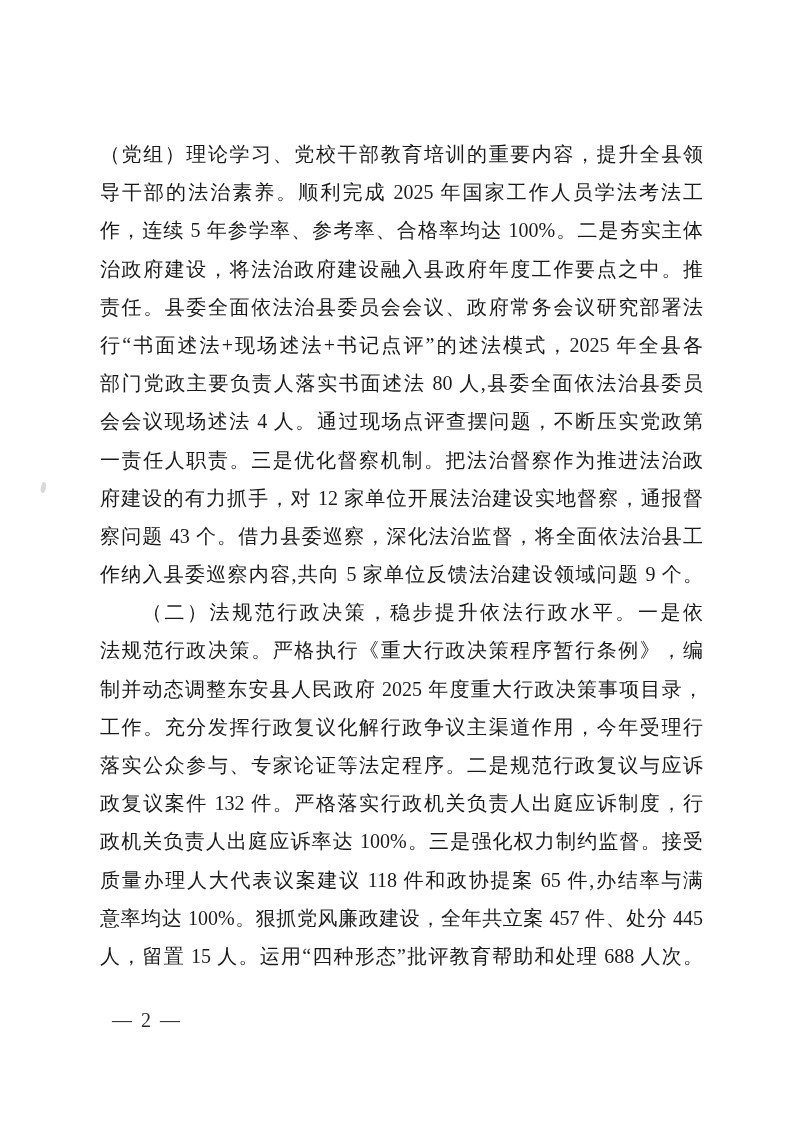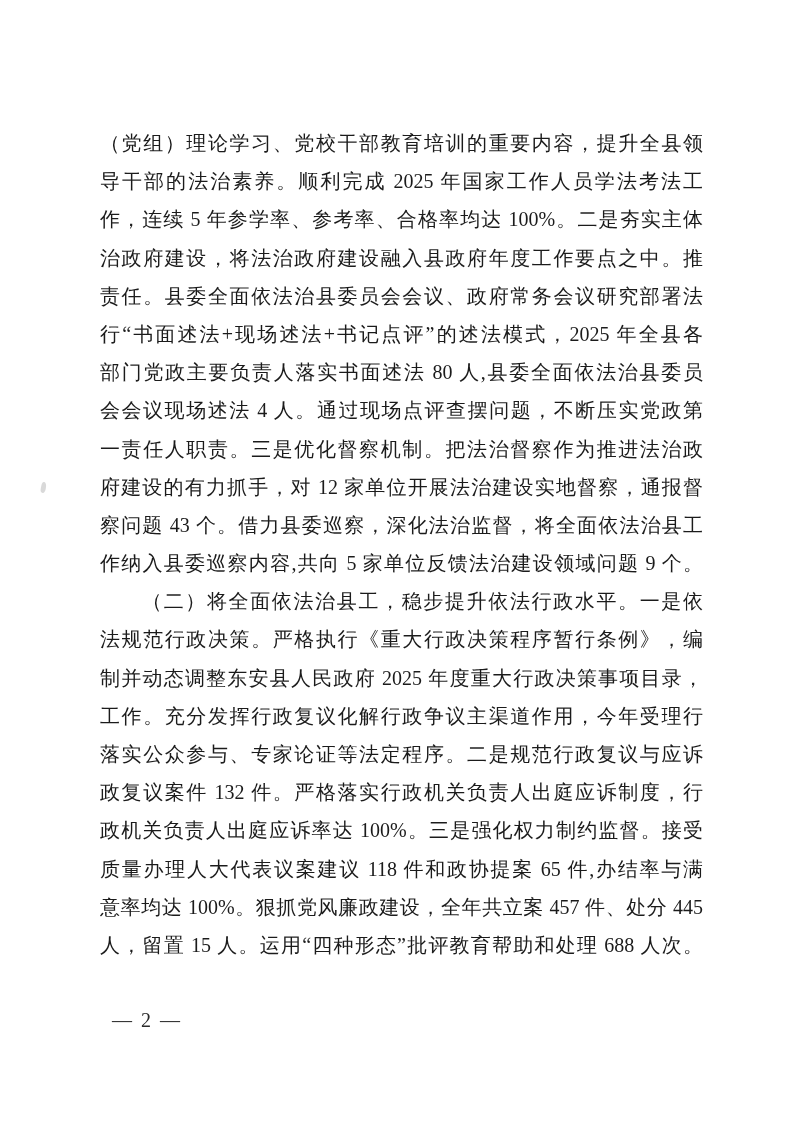--- a/index.html
+++ b/index.html
@@ -12,21 +12,21 @@
     width: 793px;
     height: 1122px;
     background: #ffffff;
     overflow: hidden;
     font-family: "Liberation Serif", "DejaVu Serif", serif;
     color: #1b1b1b;
   }
   .text-block {
     position: absolute;
     left: 100px;
-    top: 124px;
+    top: 135px;
     width: 603px;
   }
   .line {
     box-sizing: border-box;
     width: 100%;
     height: 38.2px;
     line-height: 38.2px;
     font-size: 20px;
     text-align: justify;
     text-align-last: justify;
@@ -72,21 +72,21 @@
       <div class="line">作，连续 5 年参学率、参考率、合格率均达 100%。二是夯实主体</div>
       <div class="line">治政府建设，将法治政府建设融入县政府年度工作要点之中。推</div>
       <div class="line">责任。县委全面依法治县委员会会议、政府常务会议研究部署法</div>
       <div class="line">行“书面述法+现场述法+书记点评”的述法模式，2025 年全县各</div>
       <div class="line">部门党政主要负责人落实书面述法 80 人,县委全面依法治县委员</div>
       <div class="line">会会议现场述法 4 人。通过现场点评查摆问题，不断压实党政第</div>
       <div class="line">一责任人职责。三是优化督察机制。把法治督察作为推进法治政</div>
       <div class="line">府建设的有力抓手，对 12 家单位开展法治建设实地督察，通报督</div>
       <div class="line">察问题 43 个。借力县委巡察，深化法治监督，将全面依法治县工</div>
       <div class="line">作纳入县委巡察内容,共向 5 家单位反馈法治建设领域问题 9 个。</div>
-      <div class="line indent">（二）将全面依法治县工，稳步提升依法行政水平。一是依</div>
+      <div class="line indent">（二）法规范行政决策，稳步提升依法行政水平。一是依</div>
       <div class="line">法规范行政决策。严格执行《重大行政决策程序暂行条例》，编</div>
       <div class="line">制并动态调整东安县人民政府 2025 年度重大行政决策事项目录，</div>
       <div class="line">工作。充分发挥行政复议化解行政争议主渠道作用，今年受理行</div>
       <div class="line">落实公众参与、专家论证等法定程序。二是规范行政复议与应诉</div>
       <div class="line">政复议案件 132 件。严格落实行政机关负责人出庭应诉制度，行</div>
       <div class="line">政机关负责人出庭应诉率达 100%。三是强化权力制约监督。接受</div>
       <div class="line">质量办理人大代表议案建议 118 件和政协提案 65 件,办结率与满</div>
       <div class="line">意率均达 100%。狠抓党风廉政建设，全年共立案 457 件、处分 445</div>
       <div class="line">人，留置 15 人。运用“四种形态”批评教育帮助和处理 688 人次。</div>
     </div>

